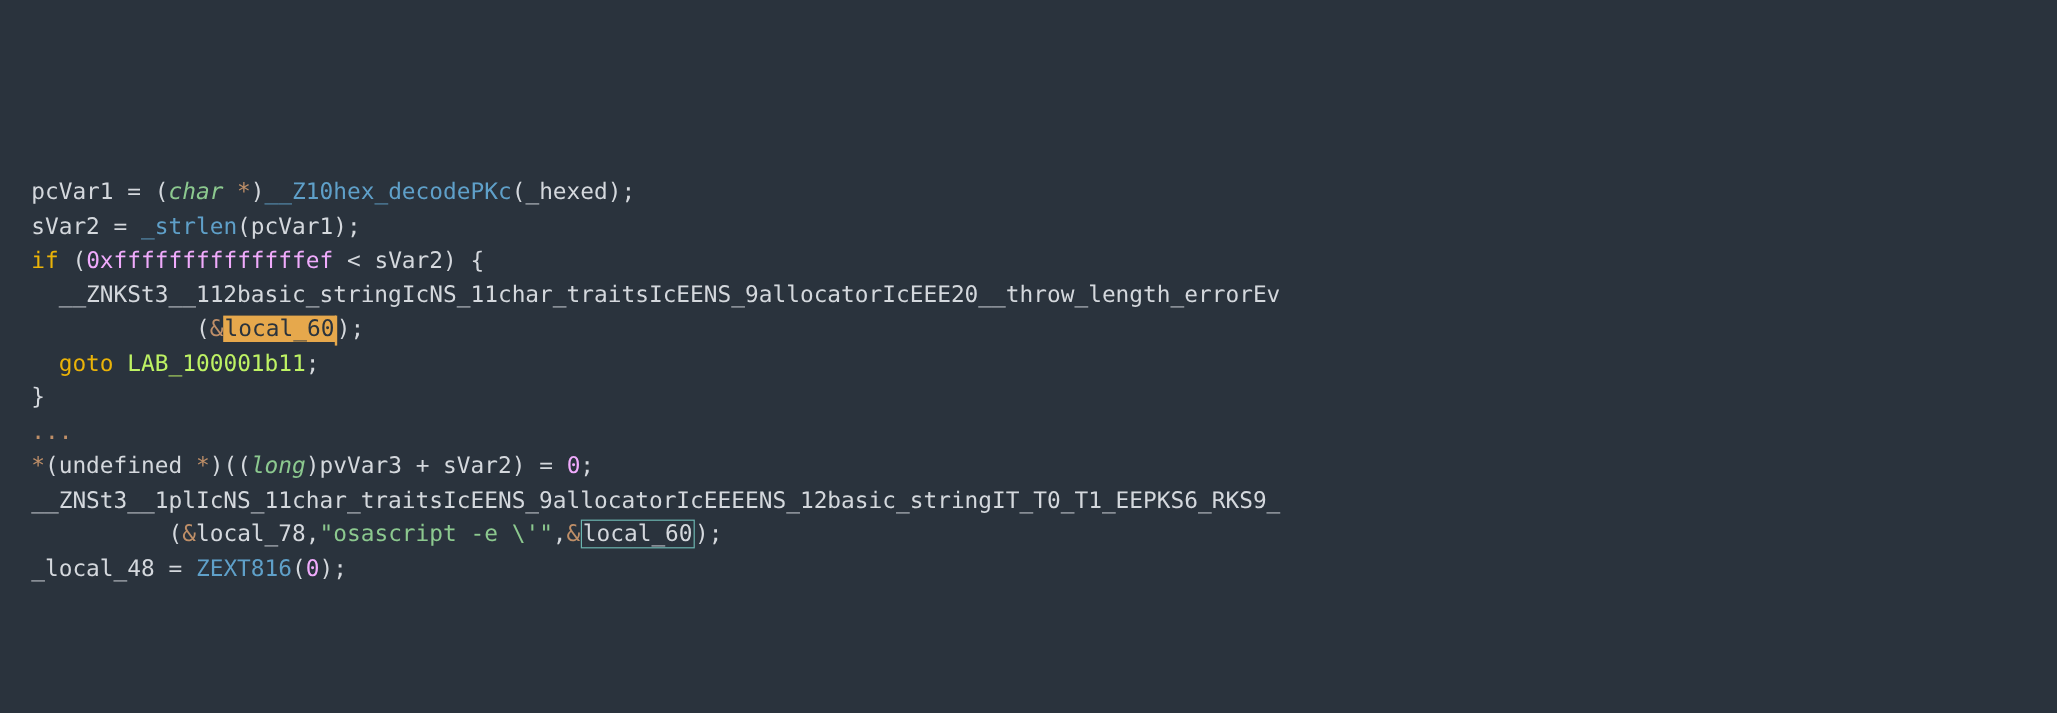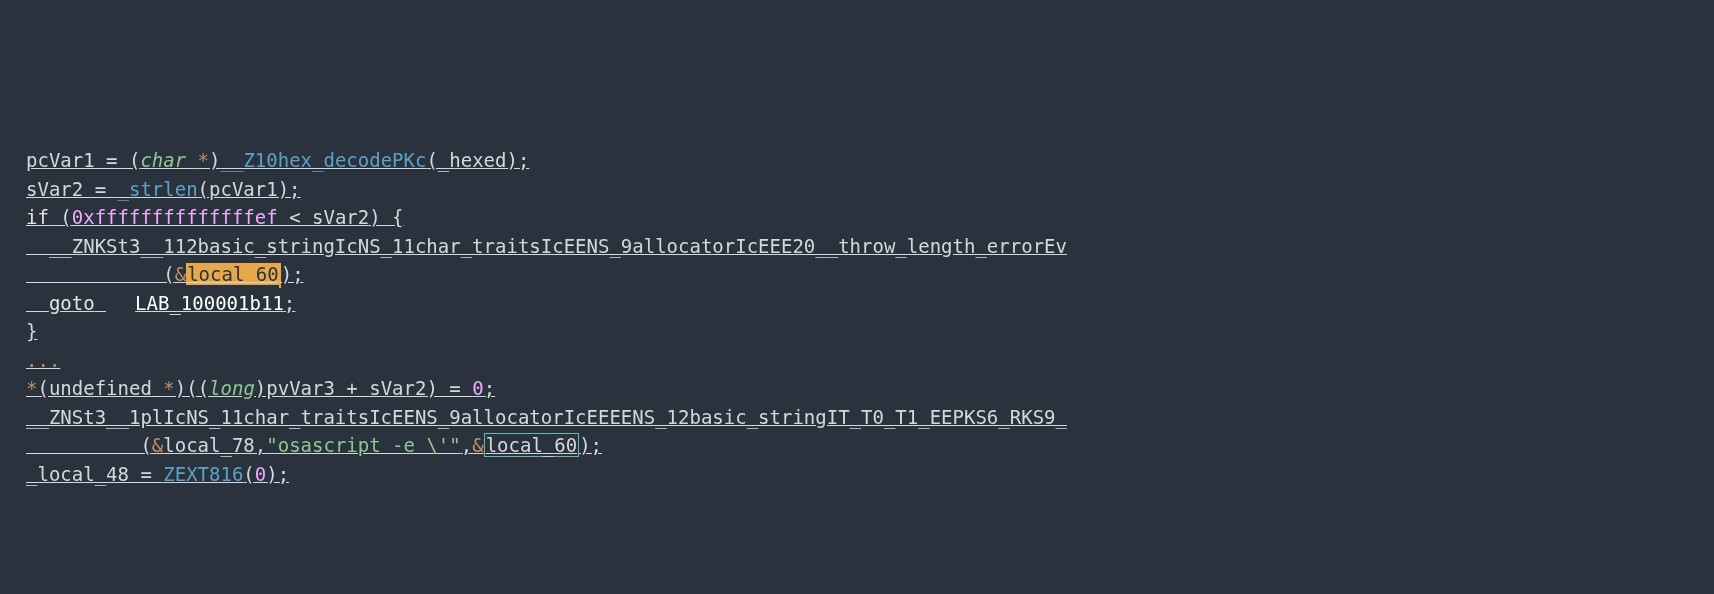--- a/index.html
+++ b/index.html
@@ -6,25 +6,25 @@
   body {
     background: #2a333d;
     font-family: 'Menlo', 'Consolas', 'Monaco', monospace;
     font-size: 19px;
     line-height: 1.5;
     color: #d4d8dd;
     padding: 32px 26px;
     white-space: pre;
     overflow-x: auto;
   }
-  .line { display: block; text-decoration: underline; }
+  .line { display: block; }
   .c-green { color: #8cc98f; font-style: italic; }
   .c-blue { color: #5fa0c9; }
-  .c-cyan { color: #ffffff; margin-left: 29px; }
-  .c-purple { color: #e5e5e5; }
+  .c-cyan { color: #bef264; }
+  .c-purple { color: #eab308; }
   .c-orange { color: #bf8f68; }
   .c-num { color: #f0abfc; }
   .c-string { color: #8cc98f; }
   .c-hl-yellow {
     background: #e6a84c;
     color: #2a333d;
     padding: 0 1px;
   }
   .c-box-teal {
     border: 1px solid #6cb5b0;

